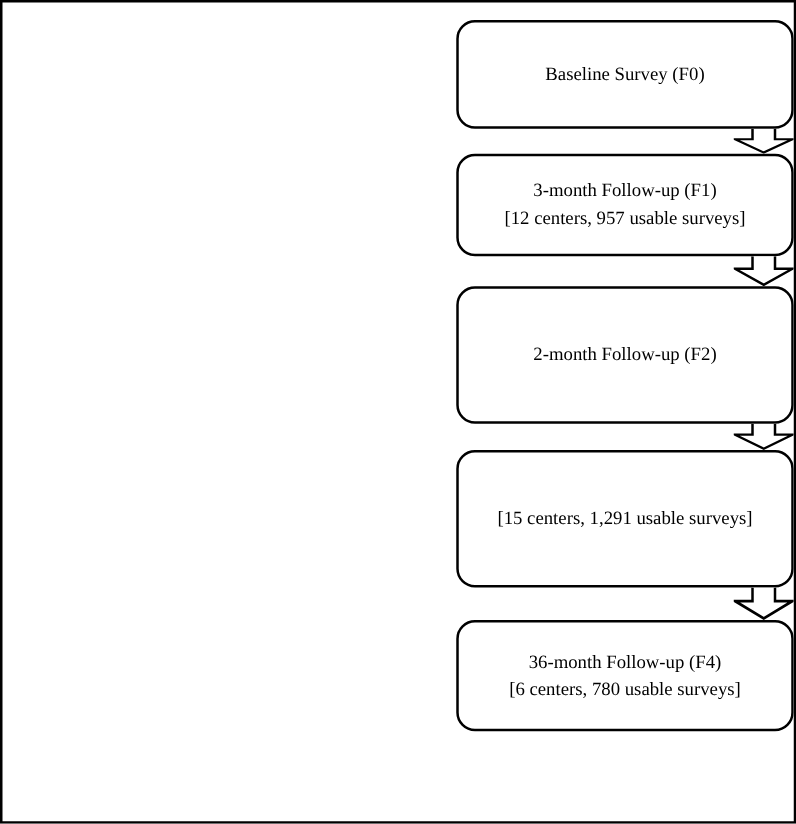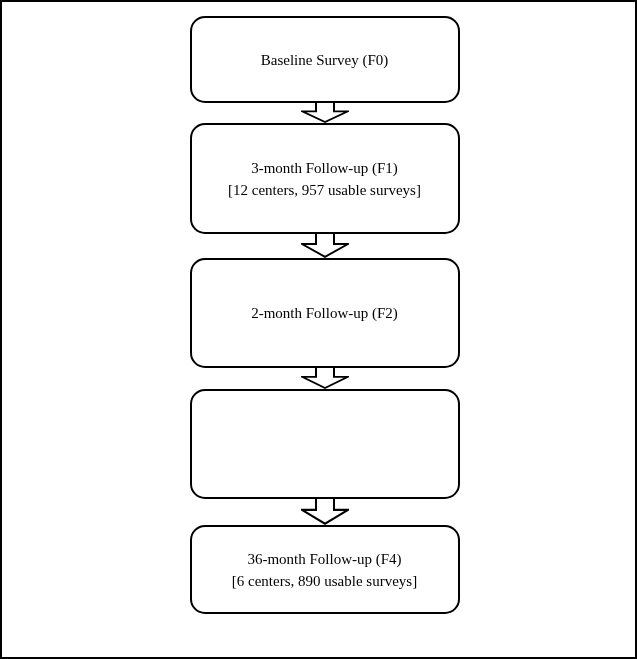--- a/index.html
+++ b/index.html
@@ -8,41 +8,41 @@
     height: 655px;
     border: 2px solid #000000;
     background: #ffffff;
     position: relative;
     overflow: hidden;
     font-family: "Liberation Serif", "DejaVu Serif", serif;
   }
   .flow {
     display: flex;
     flex-direction: column;
-    align-items: center;
+    align-items: flex-end;
     padding-top: 14px;
     margin-left: 12px;
   }
   .box {
     width: 270px;
     border: 2px solid #000000;
     border-radius: 15px;
     background: #ffffff;
     display: flex;
     flex-direction: column;
     align-items: center;
     justify-content: center;
     text-align: center;
     color: #000000;
     font-size: 15px;
     line-height: 22px;
     box-sizing: border-box;
   }
   .b0 { height: 87px; }
-  .b1 { height: 111px; }
+  .b1 { height: 82px; }
   .b2 { height: 110px; }
   .b3 { height: 110px; }
   .b4 { height: 89px; }
   .arrow { line-height: 0; }
   .a1 svg { width: 48px; height: 20px; }
   .a2 svg { width: 48px; height: 24px; }
   .a3 svg { width: 48px; height: 21px; }
   .a4 svg { width: 48px; height: 26px; }
   .arrow svg { display: block; }
   .arrow path {
@@ -83,27 +83,28 @@
       <div>2-month Follow-up (F2)</div>
     </div>
 
     <div class="arrow a3">
       <svg viewBox="0 0 48 24" preserveAspectRatio="none" aria-hidden="true">
         <path d="M15,0 L15,10 L1,10 L24,22.8 L47,10 L33,10 L33,0"></path>
       </svg>
     </div>
 
     <div class="box b3">
+      <div>[15 centers, 1,291 usable surveys]</div>
     </div>
 
     <div class="arrow a4">
       <svg viewBox="0 0 48 24" preserveAspectRatio="none" aria-hidden="true">
         <path d="M15,0 L15,10 L1,10 L24,22.8 L47,10 L33,10 L33,0"></path>
       </svg>
     </div>
 
     <div class="box b4">
       <div>36-month Follow-up (F4)</div>
-      <div>[6 centers, 890 usable surveys]</div>
+      <div>[6 centers, 780 usable surveys]</div>
     </div>
 
   </div>
 </div>
 
 </body></html>

